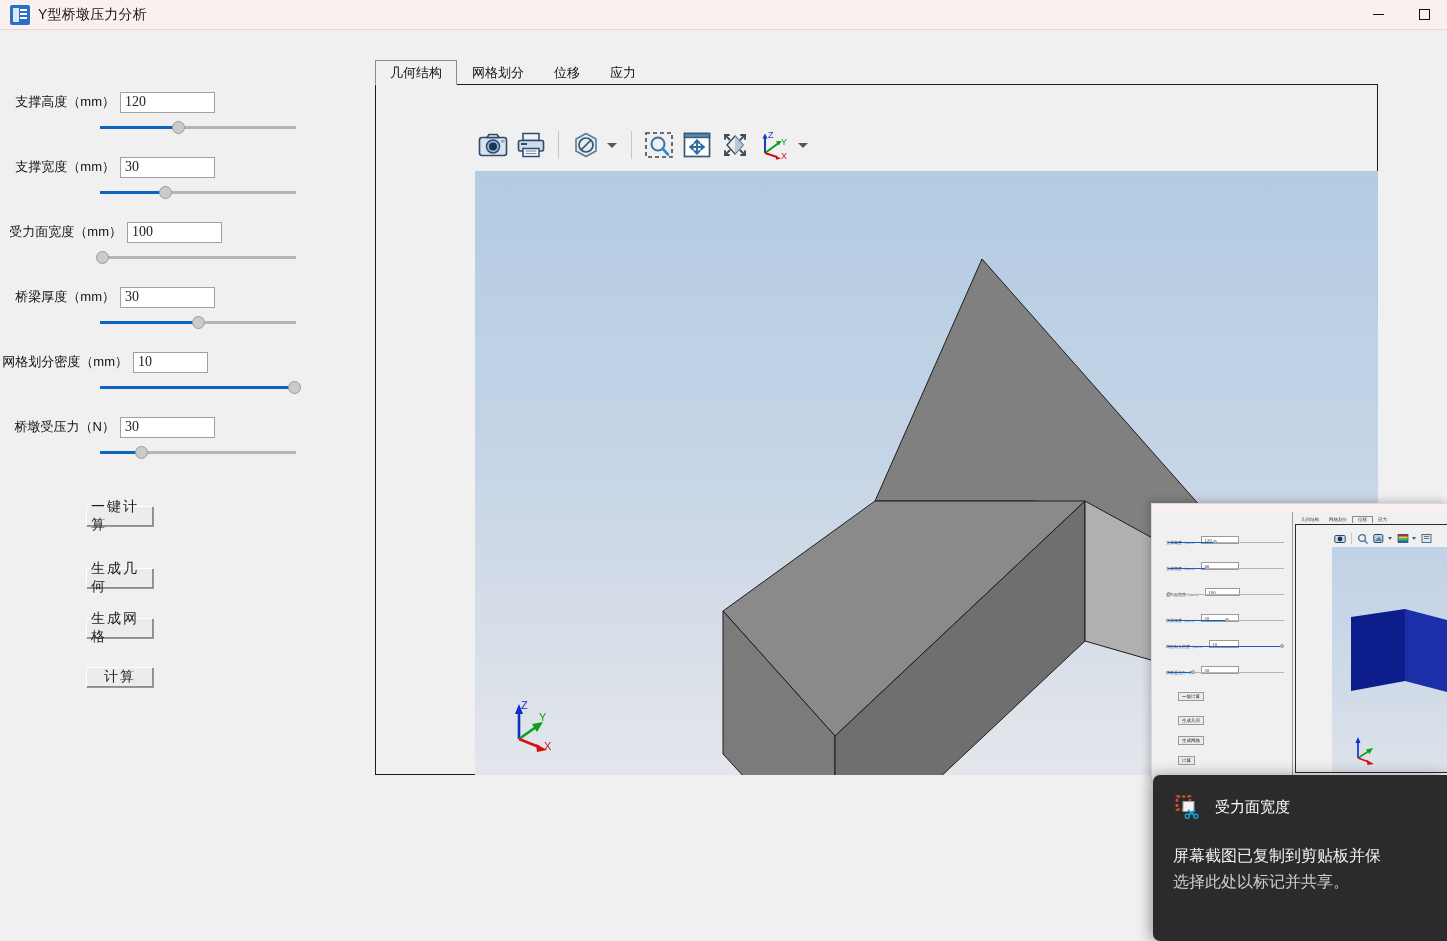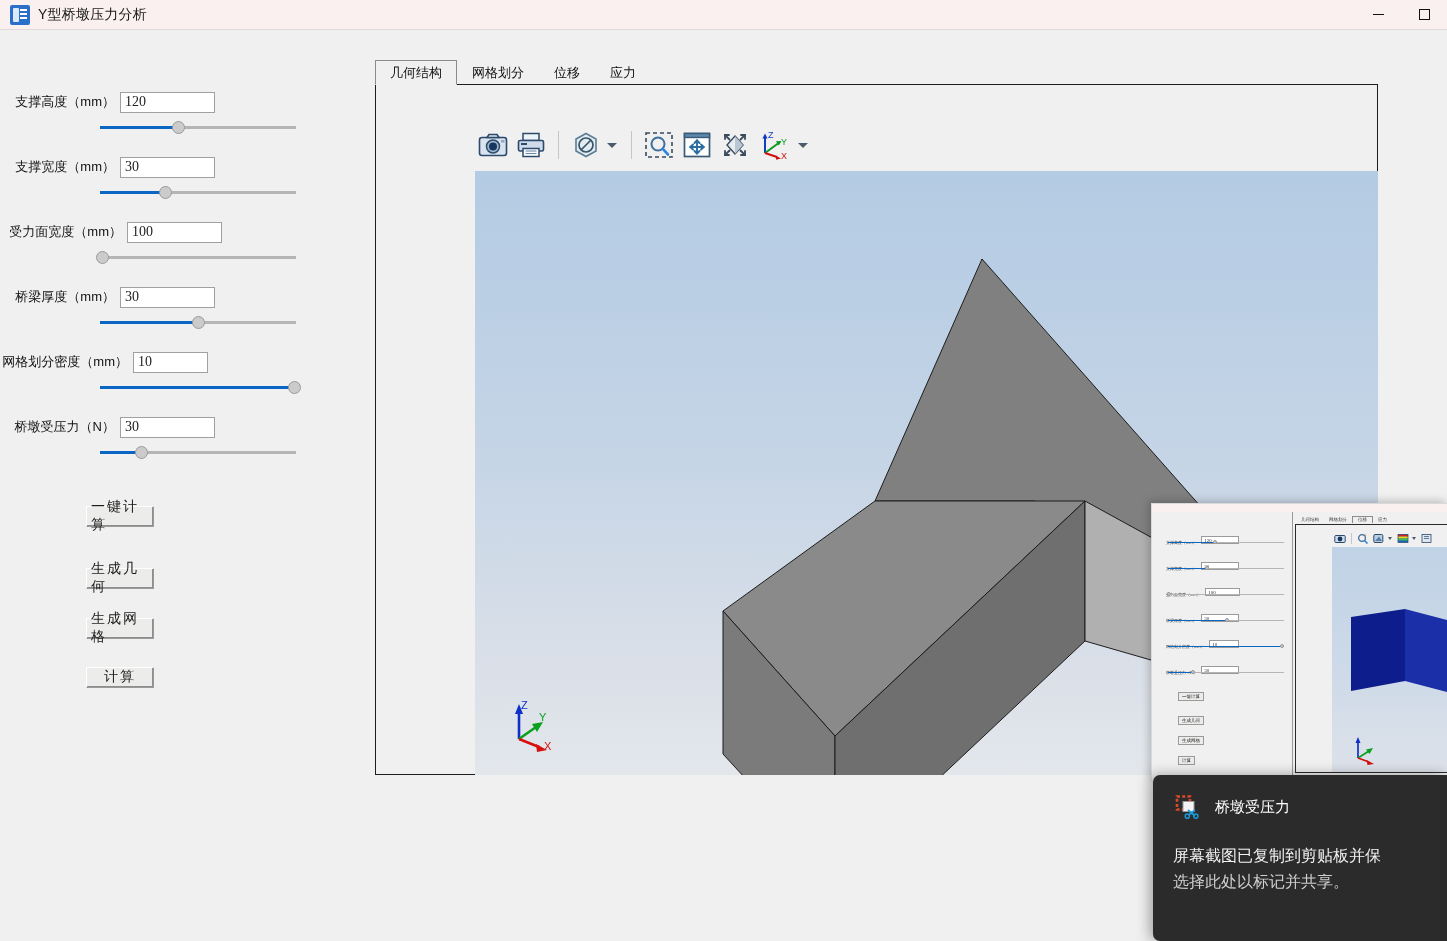--- a/index.html
+++ b/index.html
@@ -550,21 +550,21 @@
       <span class="snip-icon">
         <svg width="26" height="24" viewBox="0 0 26 24">
           <rect x="2" y="1.5" width="13" height="13" fill="none" stroke="#d94a2b" stroke-width="2.6" stroke-dasharray="3,2.2"></rect>
           <rect x="8" y="6.5" width="11" height="10" fill="#f3f3f3" stroke="#9a9a9a" stroke-width="1"></rect>
           <line x1="13" y1="15" x2="20" y2="21" stroke="#1b9ad6" stroke-width="1.7"></line>
           <line x1="20" y1="15" x2="13.5" y2="20.5" stroke="#1b9ad6" stroke-width="1.7"></line>
           <circle cx="12.3" cy="21.2" r="2.1" fill="none" stroke="#1b9ad6" stroke-width="1.5"></circle>
           <circle cx="20.8" cy="21.2" r="2.1" fill="none" stroke="#1b9ad6" stroke-width="1.5"></circle>
         </svg>
       </span>
-      <span class="toast-app-name">桥墩受压力</span>
+      <span class="toast-app-name">受力面宽度</span>
     </div>
     <div class="toast-body">
       <div class="toast-line1">屏幕截图已复制到剪贴板并保</div>
       <div class="toast-line2">选择此处以标记并共享。</div>
     </div>
   </div>
 
 </div>
 
 </body></html>

